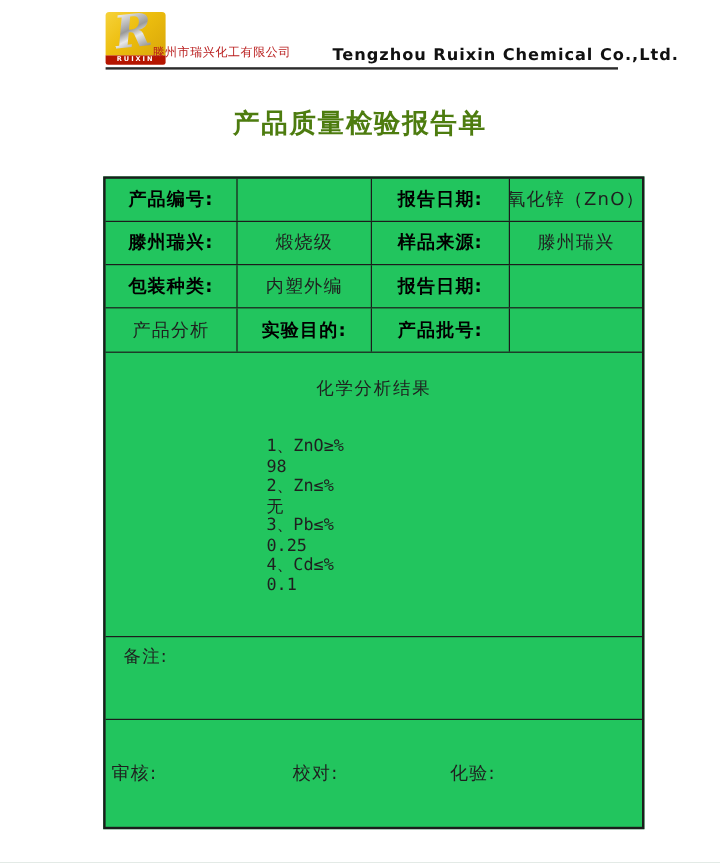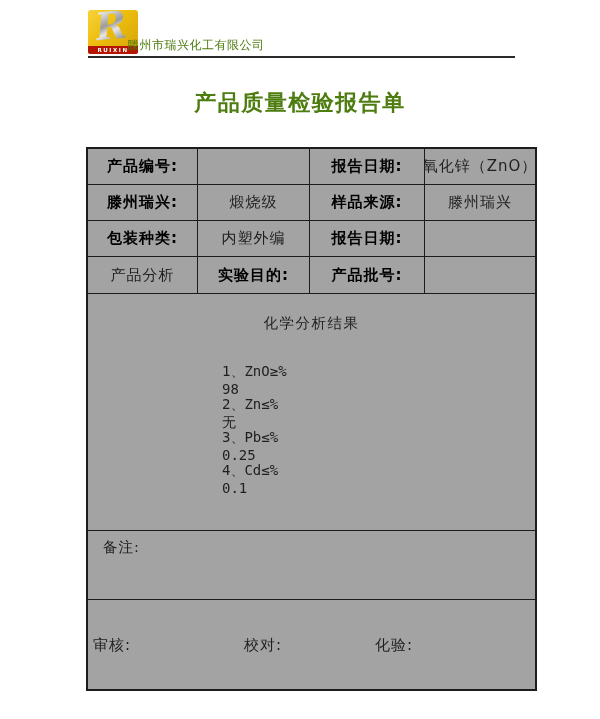--- a/index.html
+++ b/index.html
@@ -22,41 +22,41 @@
     background:linear-gradient(160deg,#f5f5f5 10%, #9a9a9a 45%, #e8e8e8 60%, #6f6f6f 95%);
     -webkit-background-clip:text; background-clip:text; color:transparent;
     transform:rotate(-6deg); text-shadow:none;
   }
   .logo-strip {
     width:50px; height:8px; background:#b51500; color:#ffffff;
     font-size:5.5px; font-weight:bold; letter-spacing:1.6px; text-align:center;
     line-height:8px; border-radius:0 0 2px 2px;
   }
   .company-cn {
-    position:absolute; left:127px; top:37px; font-size:12px; letter-spacing:0.5px;
-    color:#4d7c0f;
+    position:absolute; left:127px; top:37px; font-size:10px; letter-spacing:0.5px;
+    color:#b91c1c;
   }
   .company-en {
     position:absolute; left:277px; top:38px; font-size:13.5px; font-weight:bold;
     letter-spacing:0.8px; color:#111111; white-space:nowrap;
   }
   .header-rule {
     position:absolute; left:88px; top:56px; width:427px; height:2px; background:#2b2b2b;
   }
 
   
   .report-title {
     position:absolute; left:0; top:88px; width:600px; text-align:center;
     font-size:22px; font-weight:bold; letter-spacing:1.5px; color:#4d7c0f;
   }
 
   
   .form-table {
     position:absolute; left:86px; top:147px; width:451px; height:544px;
-    border:2px solid #1c1c1c; display:flex; flex-direction:column; background:#a3a3a3;
+    border:2px solid #1c1c1c; display:flex; flex-direction:column; background:#22c55e;
   }
   .grid-row {
     display:grid; grid-template-columns:110px 112px 115px 1fr;
     border-bottom:1.5px solid #1c1c1c; flex:none;
   }
   .r36 { height:36px; } .r37 { height:37px; }
   .cell {
     display:flex; align-items:center; justify-content:center;
     font-size:15px; overflow:hidden; white-space:nowrap;
   }
@@ -86,20 +86,21 @@
 
 <div class="page">
 
   <div class="logo">
     <div class="logo-yellow">
       <div class="logo-r">R</div>
     </div>
     <div class="logo-strip">RUIXIN</div>
   </div>
   <div class="company-cn">滕州市瑞兴化工有限公司</div>
+  <div class="company-en">Tengzhou Ruixin Chemical Co.,Ltd.</div>
   <div class="header-rule"></div>
 
   <div class="report-title">产品质量检验报告单</div>
 
   <div class="form-table">
 
     <div class="grid-row r36">
       <div class="cell label bordered">产品编号:</div>
       <div class="cell value bordered"></div>
       <div class="cell label bordered">报告日期:</div>

